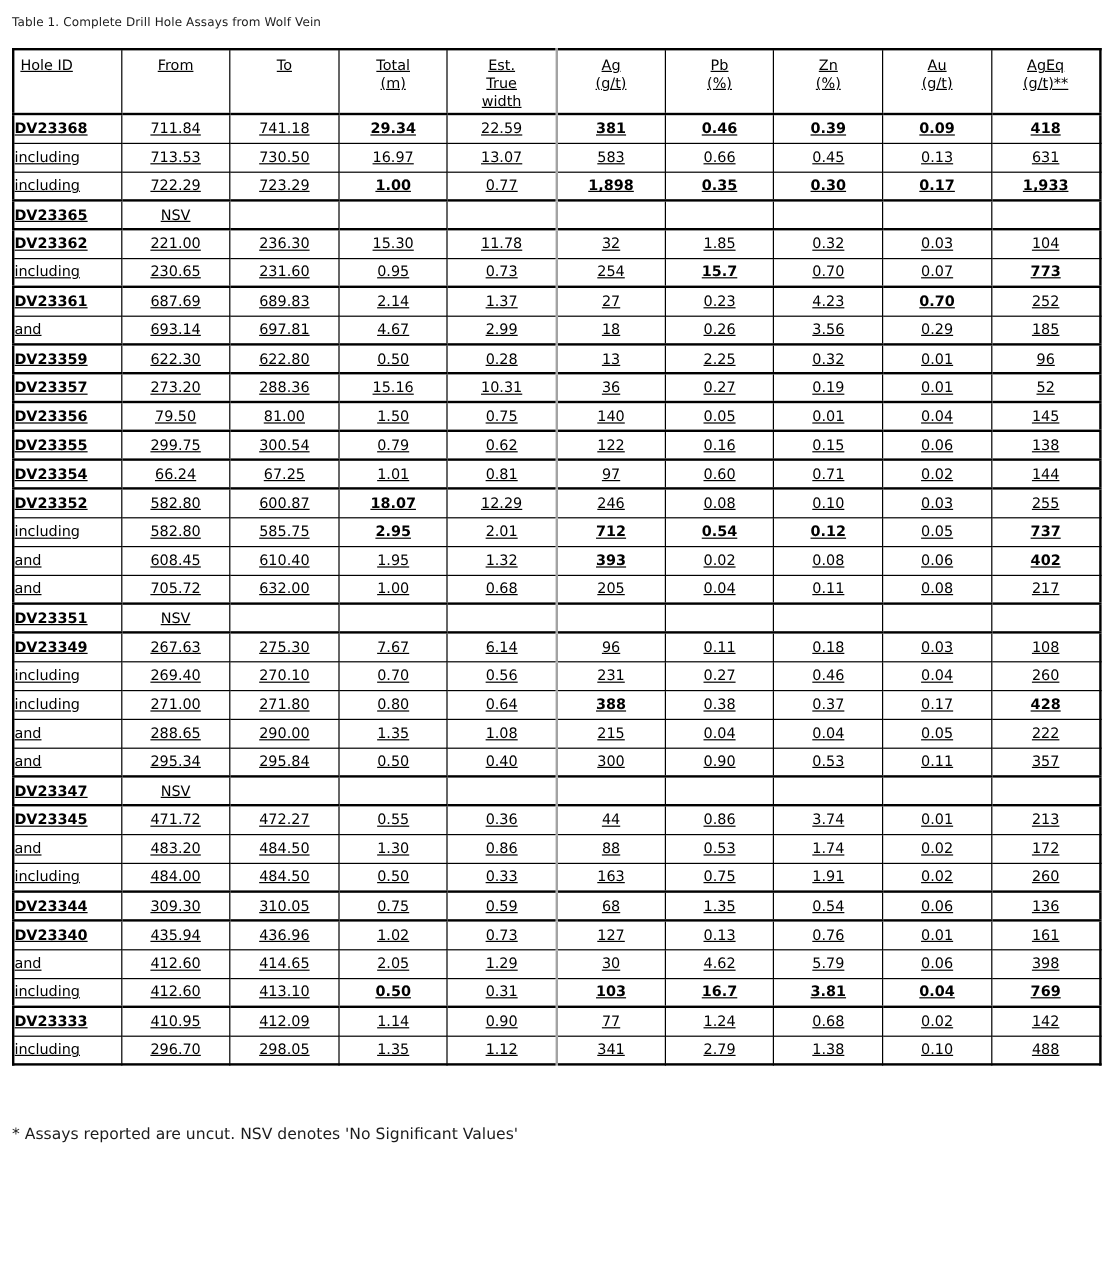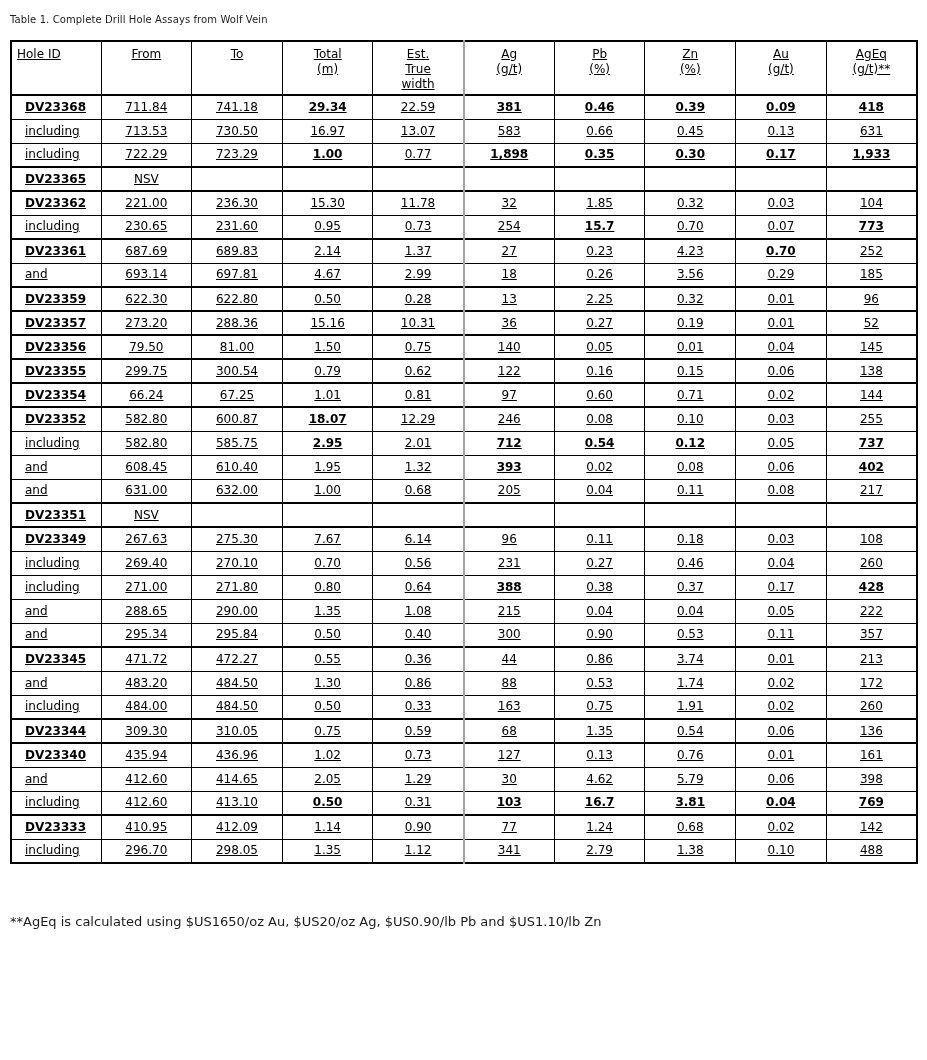--- a/index.html
+++ b/index.html
@@ -7,21 +7,21 @@
   .page{width:927px;height:1060px;box-sizing:border-box;padding:10px;position:relative;}
   .doc-title{font-size:10px;color:#1c1c1c;margin:4px 0 15px 0;letter-spacing:.1px;}
   table.assay{border-collapse:collapse;table-layout:fixed;width:908px;border:2px solid #000;text-decoration:underline;}
   col.c-hole{width:90px;}
   th,td{border:1px solid #000;font-size:12px;padding:2px 3px;box-sizing:border-box;
     overflow:hidden;font-weight:normal;}
   thead th{height:48px;vertical-align:top;text-align:center;white-space:pre-line;
     padding-top:5px;line-height:15px;}
   thead th.holeid{text-align:left;padding-left:5px;}
   tbody td{height:24px;text-align:center;vertical-align:middle;line-height:15px;}
-  tbody td.holeid{text-align:left;padding-left:13px;}
+  tbody td.holeid{text-align:left;padding-left:0;}
   .b{font-weight:bold;}
   tr.group-start td{border-top:2px solid #000;}
   .assay-sep{border-left:2px solid #a3a3a3;}
   .footnotes{margin-top:47px;font-size:13px;color:#1c1c1c;line-height:22px;}
 </style>
 </head>
 <body>
 
 <div class="page">
   <div class="doc-title">Table 1. Complete Drill Hole Assays from Wolf Vein</div>
@@ -249,21 +249,21 @@
           <td>1.95</td>
           <td>1.32</td>
           <td class="assay-sep b">393</td>
           <td>0.02</td>
           <td>0.08</td>
           <td>0.06</td>
           <td class="b">402</td>
         </tr>
         <tr>
           <td class="holeid">and</td>
-          <td>631.00</td>
+          <td>705.72</td>
           <td>632.00</td>
           <td>1.00</td>
           <td>0.68</td>
           <td class="assay-sep">205</td>
           <td>0.04</td>
           <td>0.11</td>
           <td>0.08</td>
           <td>217</td>
         </tr>
         <tr class="group-start">
@@ -332,20 +332,32 @@
           <td>295.84</td>
           <td>0.50</td>
           <td>0.40</td>
           <td class="assay-sep">300</td>
           <td>0.90</td>
           <td>0.53</td>
           <td>0.11</td>
           <td>357</td>
         </tr>
         <tr class="group-start">
+          <td class="holeid b">DV23347</td>
+          <td>NSV</td>
+          <td></td>
+          <td></td>
+          <td></td>
+          <td class="assay-sep"></td>
+          <td></td>
+          <td></td>
+          <td></td>
+          <td></td>
+        </tr>
+        <tr class="group-start">
           <td class="holeid b">DV23345</td>
           <td>471.72</td>
           <td>472.27</td>
           <td>0.55</td>
           <td>0.36</td>
           <td class="assay-sep">44</td>
           <td>0.86</td>
           <td>3.74</td>
           <td>0.01</td>
           <td>213</td>
@@ -443,15 +455,15 @@
           <td class="assay-sep">341</td>
           <td>2.79</td>
           <td>1.38</td>
           <td>0.10</td>
           <td>488</td>
         </tr>
       </tbody>
   </table>
 
   <div class="footnotes">
-    <div>**AgEq is calculated using $US1650/oz Au, $US20/oz Ag, $US0.90/lb Pb and $US1.10/lb Zn</div>
+    <div>* Assays reported are uncut. NSV denotes 'No Significant Values'</div>
   </div>
 </div>
 
 </body></html>

